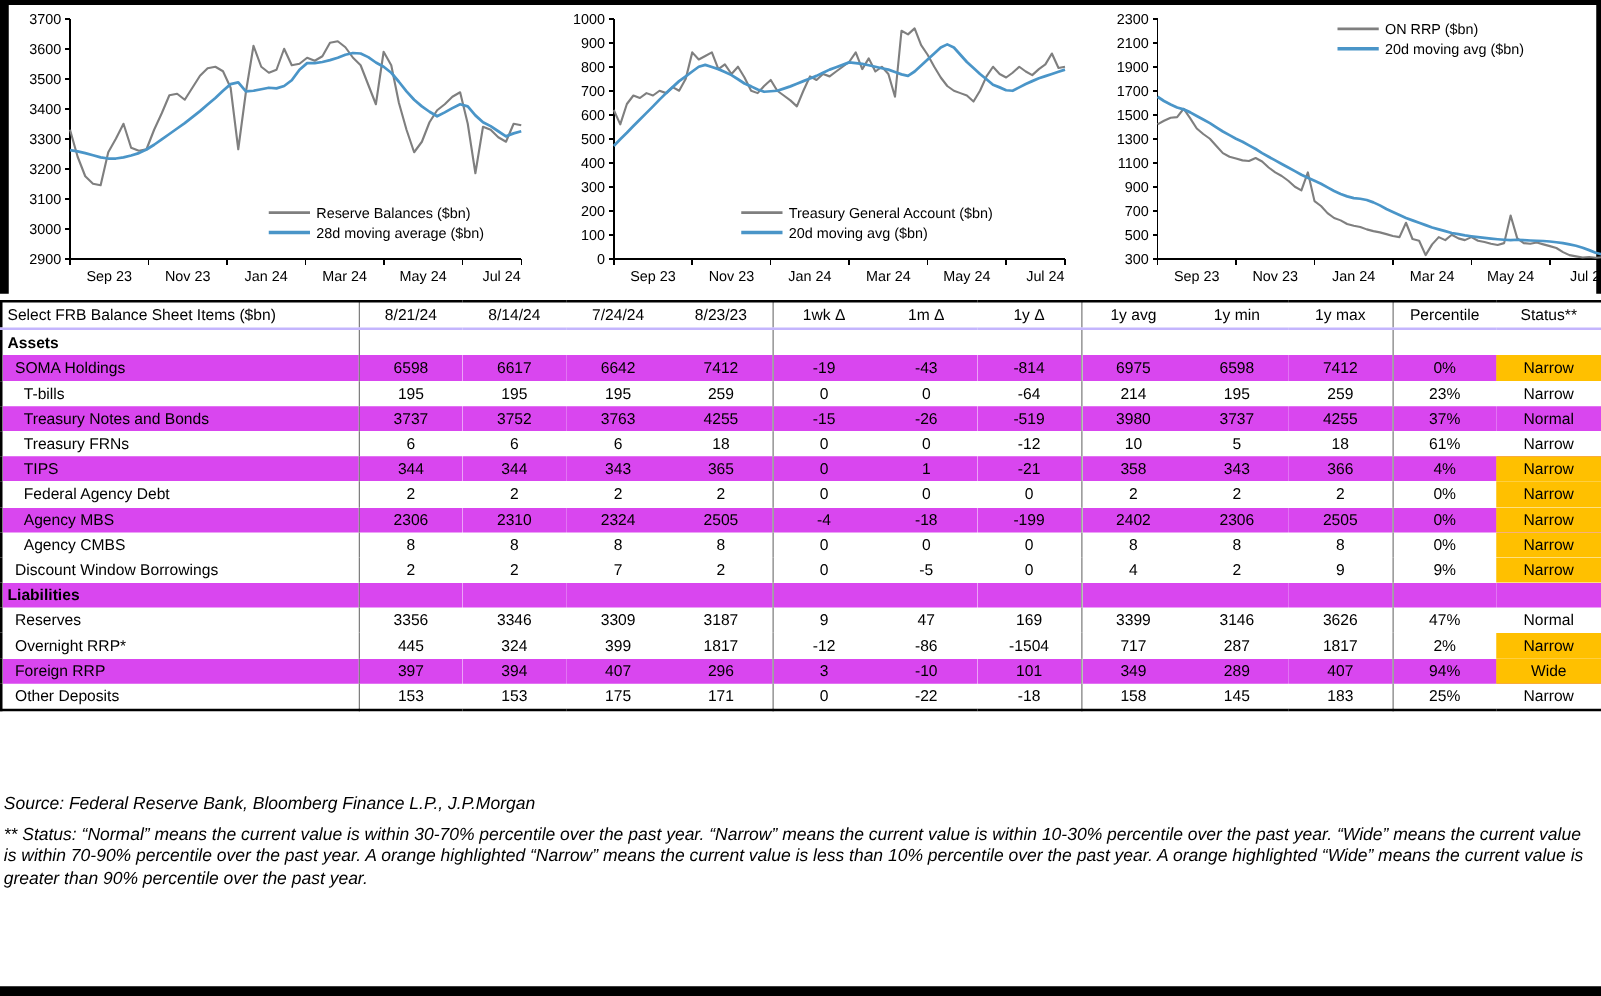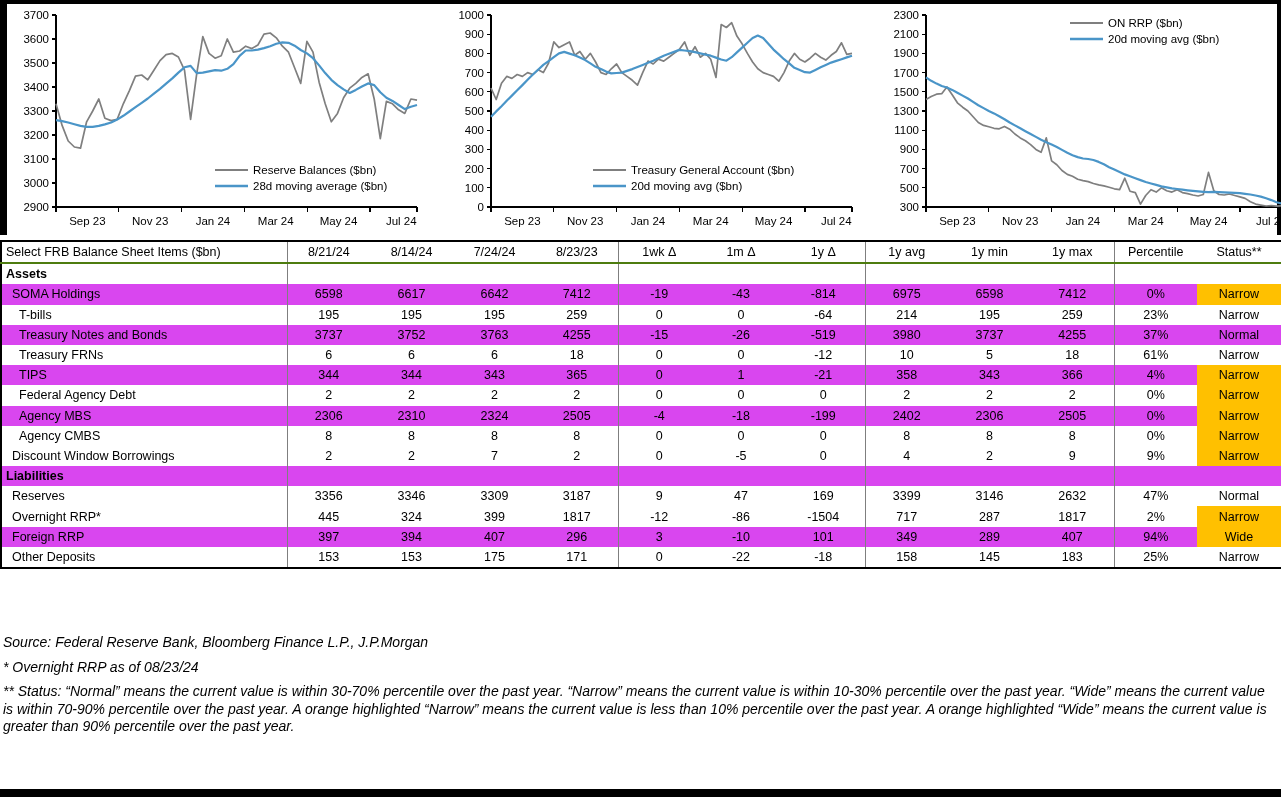--- a/index.html
+++ b/index.html
@@ -11,21 +11,21 @@
   .frame-bottom{position:absolute;bottom:0;left:0;width:1281px;height:8px;background:#000;}
 
   .charts-row{position:absolute;top:5px;left:10px;display:flex;gap:20px;}
   .chart-box{width:415px;height:232px;}
   svg text{font-family:"Liberation Sans","DejaVu Sans",sans-serif;font-size:11.5px;fill:#000;}
 
   table.bs{position:absolute;top:240px;left:0;width:1281px;border-collapse:collapse;table-layout:fixed;
            font-size:12.5px;border:2px solid #000;}
   table.bs th,table.bs td{height:15px;padding:2.6px 4px;font-weight:normal;text-align:center;
            overflow:hidden;white-space:nowrap;}
-  table.bs thead tr{border-bottom:2px solid #4d7c0f;margin-left:38px;}
+  table.bs thead tr{border-bottom:2px solid #c4b5fd;margin-left:38px;}
   table.bs .lbl{text-align:left;}
   table.bs .sep{border-left:1.2px solid #7f7f7f;}
   tr.shaded{background:#d946ef;}
   td.hl{background:#ffc000;}
   tr.section td{font-weight:bold;}
   .ind1{padding-left:10px !important;}
   .ind2{padding-left:17px !important;}
 
   .footnotes{position:absolute;top:634px;left:3px;width:1272px;font-size:14px;line-height:1.25;font-style:italic;}
   .footnotes .fn{margin-bottom:7px;}
@@ -382,21 +382,21 @@
           <td class="lbl ind1">Reserves</td>
           <td class="sep">3356</td>
           <td class="">3346</td>
           <td class="">3309</td>
           <td class="">3187</td>
           <td class="sep">9</td>
           <td class="">47</td>
           <td class="">169</td>
           <td class="sep">3399</td>
           <td class="">3146</td>
-          <td class="">2632</td>
+          <td class="">3626</td>
           <td class="sep">47%</td>
           <td class="">Normal</td>
         </tr>
         <tr class="">
           <td class="lbl ind1">Overnight RRP*</td>
           <td class="sep">445</td>
           <td class="">324</td>
           <td class="">399</td>
           <td class="">1817</td>
           <td class="sep">-12</td>
@@ -436,16 +436,15 @@
           <td class="">145</td>
           <td class="">183</td>
           <td class="sep">25%</td>
           <td class="">Narrow</td>
         </tr>
       </tbody>
   </table>
 
   <div class="footnotes">
     <div class="fn">Source: Federal Reserve Bank, Bloomberg Finance L.P., J.P.Morgan</div>
-    <div class="fn">* Overnight RRP as of 08/23/24</div>
     <div class="fn">** Status: “Normal” means the current value is within 30-70% percentile over the past year. “Narrow” means the current value is within 10-30% percentile over the past year. “Wide” means the current value is within 70-90% percentile over the past year. A orange highlighted “Narrow” means the current value is less than 10% percentile over the past year. A orange highlighted “Wide” means the current value is greater than 90% percentile over the past year.</div>
   </div>
 </div>
 
 </body></html>

